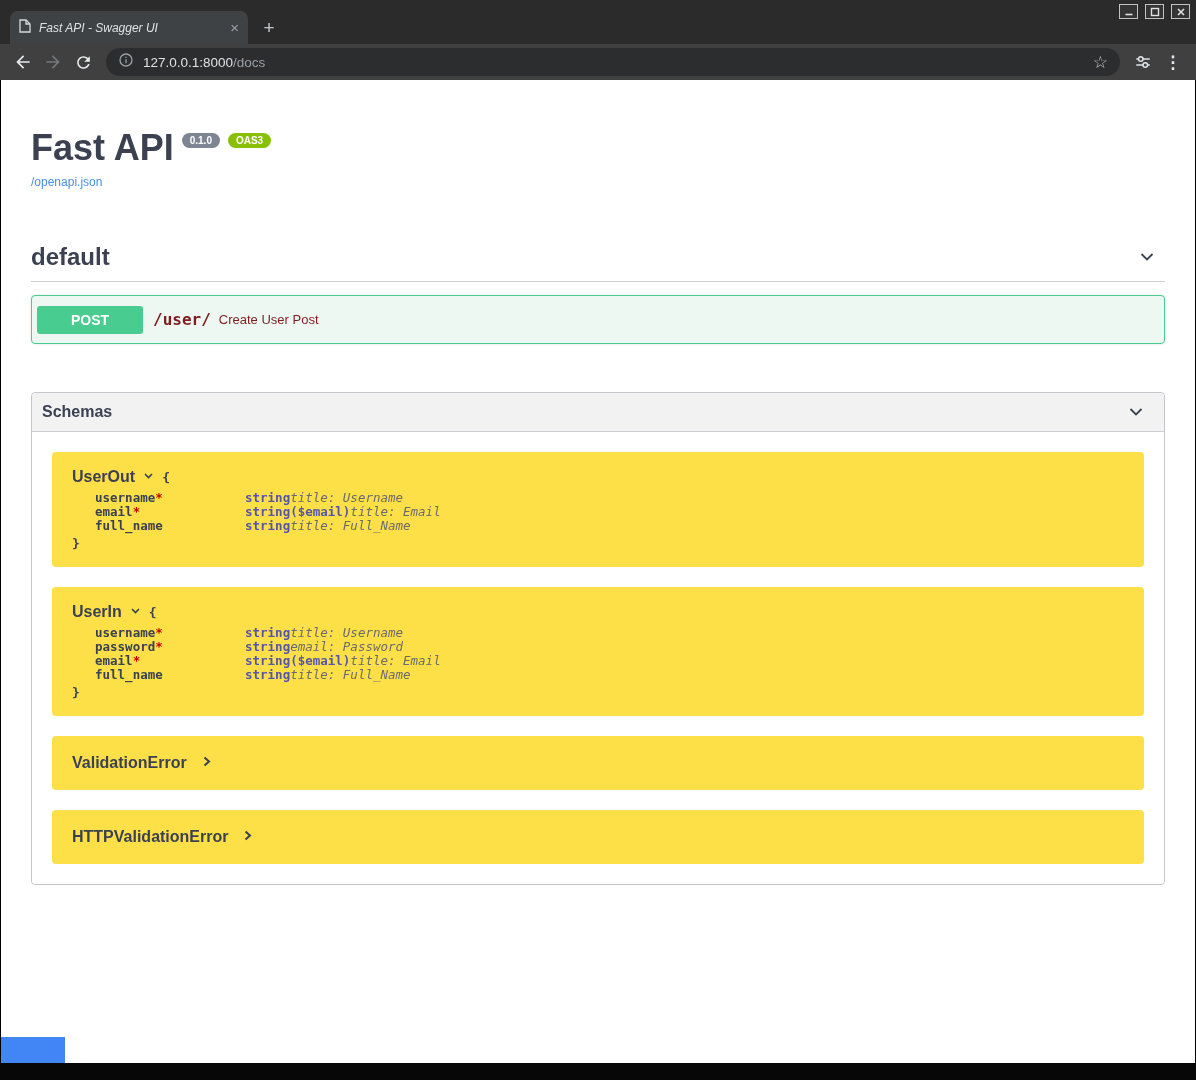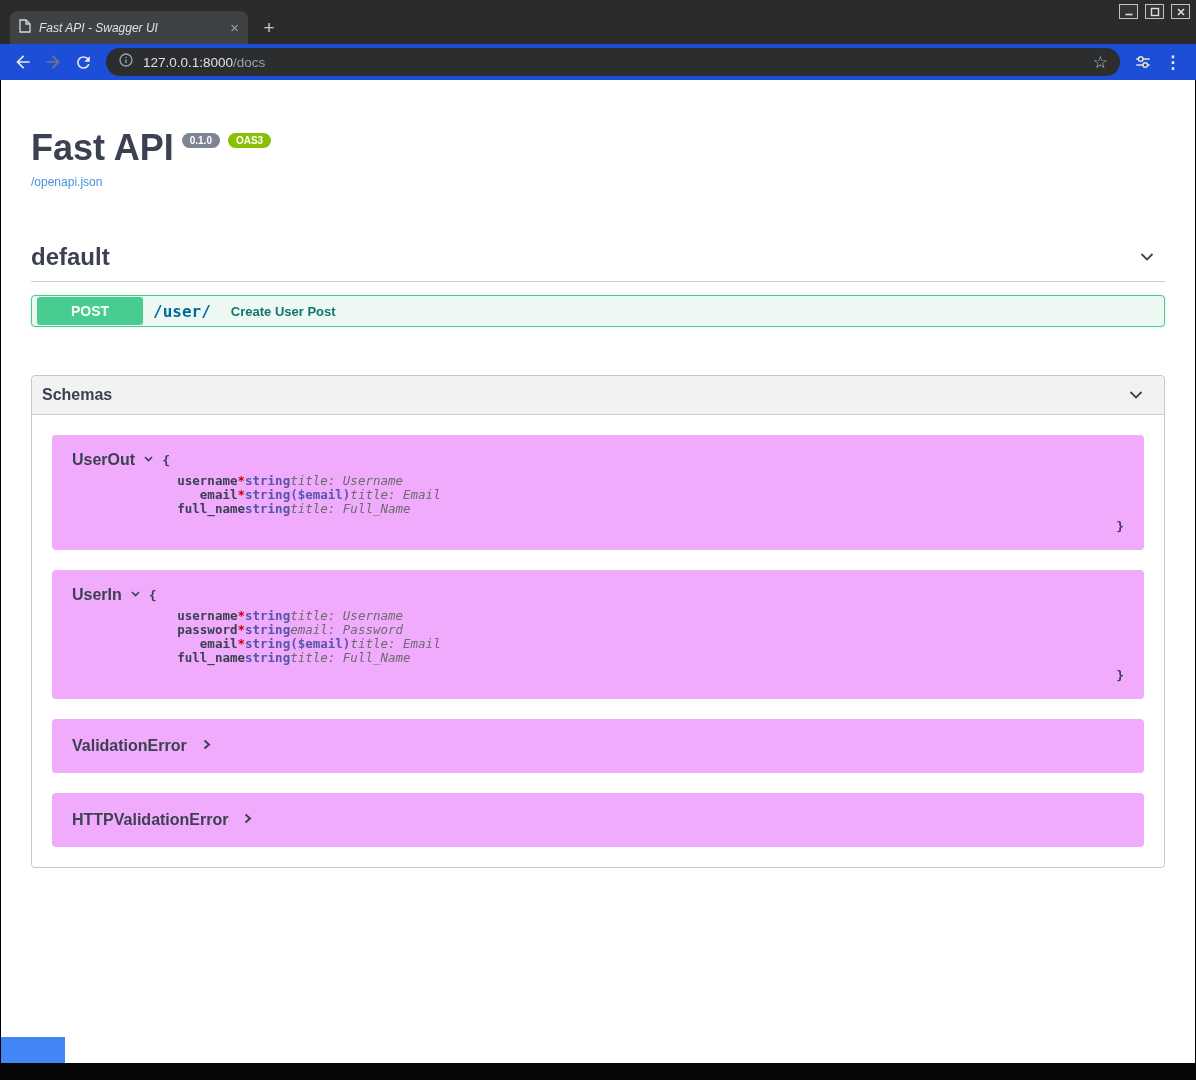--- a/index.html
+++ b/index.html
@@ -10,21 +10,21 @@
   
   .titlebar { position:relative; height:44px; background:#2b2b2b; }
   .win-controls { position:absolute; top:4px; right:6px; display:flex; gap:7px; }
   .win-btn { width:19px; height:15px; border:1px solid #c3c3c3; display:flex; align-items:center; justify-content:center; background:#343434; }
   .tab { position:absolute; left:10px; top:11px; width:238px; height:33px; background:#3f4245; border-radius:8px 8px 0 0; display:flex; align-items:center; padding:0 9px; gap:8px; }
   .tab-title { flex:1; color:#dfe1e5; font-size:12px; white-space:nowrap; overflow:hidden;font-style:italic; }
   .tab-close { color:#9aa0a6; font-size:15px; line-height:1; cursor:default; }
   .new-tab { position:absolute; left:257px; top:16px; width:24px; height:24px; display:flex; align-items:center; justify-content:center; color:#c4c7ca; font-size:19px; }
 
   
-  .toolbar { height:36px; background:#1d4ed8; display:flex; align-items:center; padding:0 8px; }
+  .toolbar { height:36px; background:#404040; display:flex; align-items:center; padding:0 8px; }
   .nav-btn { width:30px; height:30px; display:flex; align-items:center; justify-content:center; border-radius:50%; flex:0 0 auto; }
   .omnibox { flex:1; height:28px; background:#2b2d2f; border-radius:14px; display:flex; align-items:center; padding:0 12px; margin:0 8px; gap:9px; }
   .url { font-size:13.5px; color:#dfe1e5; white-space:nowrap; }
   .url .path { color:#9aa0a6; }
   .omni-spacer { flex:1; }
   .star { font-size:17px; color:#c0c4c8; line-height:1; }
   .kebab { color:#e8eaed; font-size:17px; font-weight:bold; }
 
   
   .page { position:relative; height:983px; margin:0 1px; background:#fff; overflow:hidden; color:#3b4151; }
@@ -34,31 +34,31 @@
   .api-title { font-size:36px; font-weight:bold; color:#3b4151; line-height:1; }
   .badge { font-size:10px; font-weight:bold; color:#fff; padding:2px 8px; border-radius:8px; margin-top:3px; display:inline-block; }
   .badge.version { background:#7d8492; }
   .badge.oas { background:#89bf04; }
   .spec-link { display:inline-block; margin-top:9px; font-size:12px; color:#4990e2; text-decoration:none; cursor:pointer; }
 
   .tag-section { margin-top:53px; display:flex; align-items:center; justify-content:space-between; padding-bottom:10px; border-bottom:1px solid rgba(59,65,81,.25); cursor:pointer; }
   .tag-title { font-size:24px; font-weight:600; color:#3b4151; }
   .chev { display:flex; align-items:center; justify-content:center; margin-right:8px; }
 
-  .opblock { margin-top:13px; height:32px; display:flex; align-items:center; padding:0 5px; background:#edf8f2; border:1px solid #49cc90; border-radius:4px; box-shadow:0 0 3px rgba(0,0,0,.12); cursor:pointer; }
+  .opblock { margin-top:13px; height:49px; display:flex; align-items:center; padding:0 5px; background:#edf8f2; border:1px solid #49cc90; border-radius:4px; box-shadow:0 0 3px rgba(0,0,0,.12); cursor:pointer; }
   .method { width:106px; text-align:center; padding:6px 0; background:#49cc90; color:#fff; font-size:14px; font-weight:bold; border-radius:3px; }
-  .ep-path { margin-left:10px; font-family:"DejaVu Sans Mono", monospace; font-size:16px; font-weight:bold; color:#0369a1; }
-  .ep-summary { margin-left:20px; font-size:13px; color:#0f766e;font-weight:bold; }
+  .ep-path { margin-left:10px; font-family:"DejaVu Sans Mono", monospace; font-size:16px; font-weight:bold; color:#7f1d1d; }
+  .ep-summary { margin-left:8px; font-size:13px; color:#7f1d1d; }
 
   .models { margin-top:48px; border:1px solid rgba(59,65,81,.3); border-radius:4px; margin-bottom:20px; }
   .models-header { height:39px; display:flex; align-items:center; justify-content:space-between; padding:0 10px; background:#f2f2f2; border-bottom:1px solid rgba(59,65,81,.2); border-radius:4px 4px 0 0; cursor:pointer; }
   .models-title { font-size:16px; font-weight:bold; color:#3b4151; }
   .models-body { padding:20px; background:#fff; border-radius:0 0 4px 4px; }
 
-  .model-box { background:#f0abfc; border-radius:4px; padding:16px 20px; margin-bottom:20px;text-align:right; }
+  .model-box { background:#fde047; border-radius:4px; padding:16px 20px; margin-bottom:20px; }
   .model-box:last-child { margin-bottom:0; }
   .model-head { display:flex; align-items:center; gap:7px; cursor:pointer; }
   .model-title { font-size:16px; font-weight:bold; color:#3b4151; }
   .brace { font-family:"DejaVu Sans Mono", monospace; font-size:13px; font-weight:bold; color:#3b4151; }
   .props { margin:5px 0 0 23px; }
   .prop-row { display:flex; }
   .prop-name { width:150px; flex:0 0 150px; font-family:"DejaVu Sans Mono", monospace; font-size:12.5px; font-weight:bold; color:#3b4151; line-height:14px; }
   .req { color:#cc0000; }
   .prop-detail { display:flex; flex-direction:row; }
   .prop-type { font-family:"DejaVu Sans Mono", monospace; font-size:12.5px; font-weight:600; color:#5555aa; line-height:14px; }

